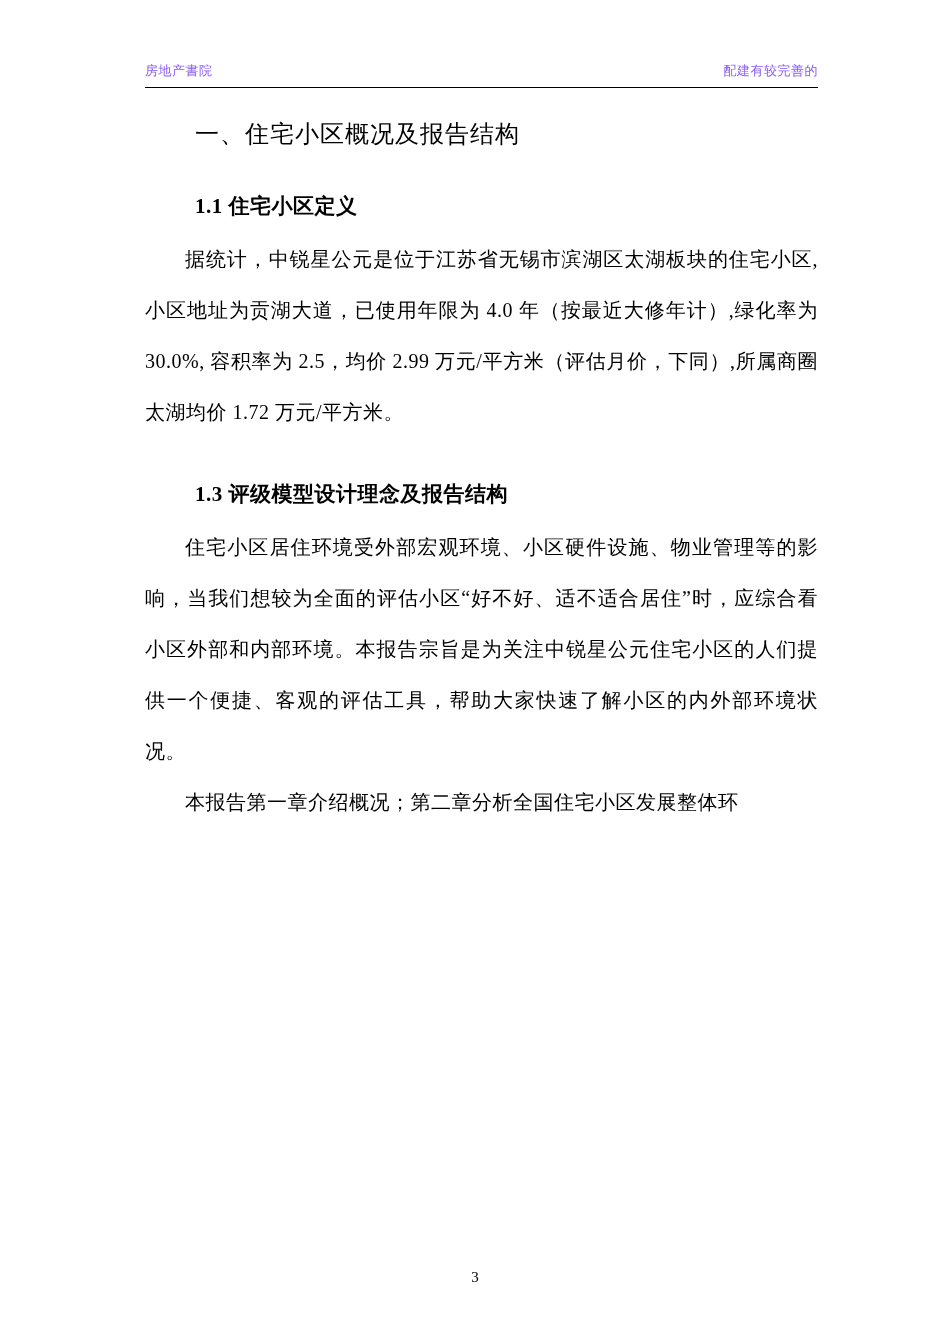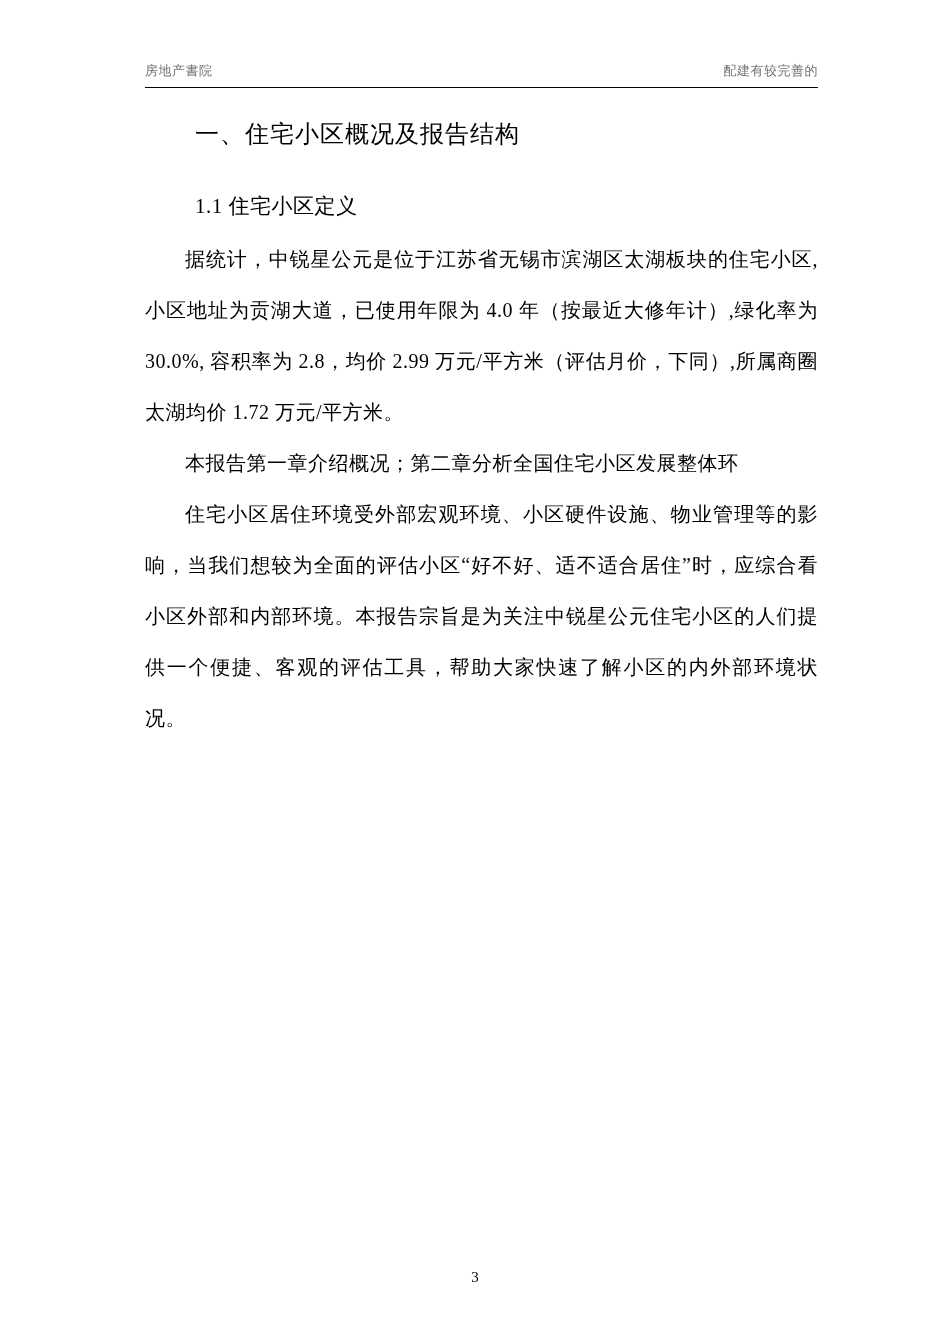--- a/index.html
+++ b/index.html
@@ -21,33 +21,33 @@
     display: flex;
     justify-content: space-between;
     align-items: flex-end;
     font-size: 13px;
     letter-spacing: 0.5px;
     padding-bottom: 7px;
     border-bottom: 1.5px solid #000000;
   }
   .doc-header .hdr-left,
   .doc-header .hdr-right {
-    color: #737373;
+    color: #8b5cf6;
     font-family: "Liberation Sans", "DejaVu Sans", sans-serif;
   }
   .main-title {
     margin: 30px 0 0 50px;
     font-size: 24px;
     font-weight: normal;
     letter-spacing: 1px;
   }
   .section-heading {
     margin: 42px 0 14px 50px;
     font-size: 21px;
-    font-weight: normal;
+    font-weight: bold;
     letter-spacing: 0.5px;
   }
   .para {
     font-size: 20px;
     line-height: 51px;
     text-indent: 2em;
     text-align: justify;
     text-justify: inter-character;
     letter-spacing: 0.5px;
     word-break: break-all;
@@ -72,23 +72,24 @@
 
     <div class="doc-header">
       <span class="hdr-left">房地产書院</span>
       <span class="hdr-right">配建有较完善的</span>
     </div>
 
     <h1 class="main-title">一、住宅小区概况及报告结构</h1>
 
     <h2 class="section-heading">1.1 住宅小区定义</h2>
 
-    <p class="para">据统计，中锐星公元是位于江苏省无锡市滨湖区太湖板块的住宅小区,小区地址为贡湖大道，已使用年限为 4.0 年（按最近大修年计）,绿化率为 30.0%, 容积率为 2.8，均价 2.99 万元/平方米（评估月价，下同）,所属商圈太湖均价 1.72 万元/平方米。</p>
+    <p class="para">据统计，中锐星公元是位于江苏省无锡市滨湖区太湖板块的住宅小区,小区地址为贡湖大道，已使用年限为 4.0 年（按最近大修年计）,绿化率为 30.0%, 容积率为 2.5，均价 2.99 万元/平方米（评估月价，下同）,所属商圈太湖均价 1.72 万元/平方米。</p>
 
+    <h2 class="section-heading">1.3 评级模型设计理念及报告结构</h2>
+    <p class="para">住宅小区居住环境受外部宏观环境、小区硬件设施、物业管理等的影响，当我们想较为全面的评估小区“好不好、适不适合居住”时，应综合看小区外部和内部环境。本报告宗旨是为关注中锐星公元住宅小区的人们提供一个便捷、客观的评估工具，帮助大家快速了解小区的内外部环境状况。</p>
     <p class="para">本报告第一章介绍概况；第二章分析全国住宅小区发展整体环</p>
-    <p class="para">住宅小区居住环境受外部宏观环境、小区硬件设施、物业管理等的影响，当我们想较为全面的评估小区“好不好、适不适合居住”时，应综合看小区外部和内部环境。本报告宗旨是为关注中锐星公元住宅小区的人们提供一个便捷、客观的评估工具，帮助大家快速了解小区的内外部环境状况。</p>
 
   </div>
 
   <div class="page-footer">
     <span>3</span>
   </div>
 </div>
 
 </body></html>

